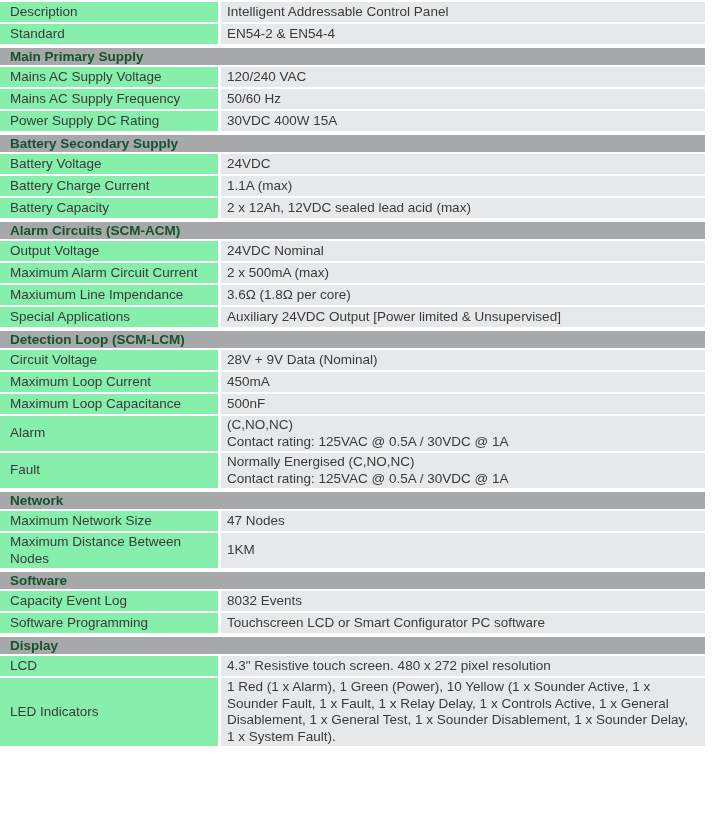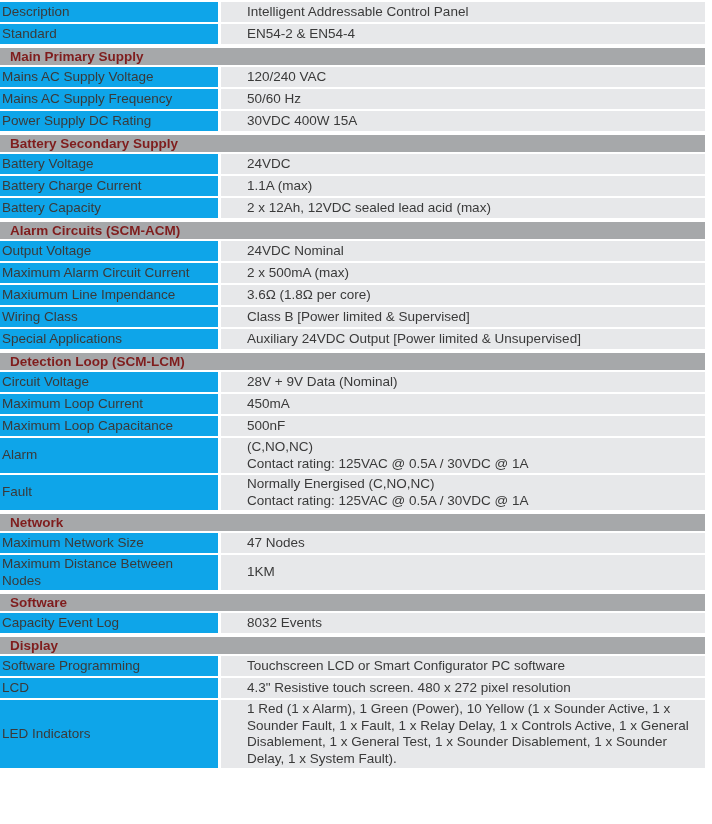--- a/index.html
+++ b/index.html
@@ -19,50 +19,50 @@
   }
   table.spec {
     width: 705px;
     border-collapse: separate;
     border-spacing: 0;
     table-layout: fixed;
     font-size: 13.5px;
   }
   col.c-label { width: 218px; }
   td.label-cell {
-    background: #0ea5e9;
+    background: #86efac;
     vertical-align: middle;
-    padding: 1px 8px 1px 2px;
+    padding: 1px 8px 1px 10px;
     line-height: 16.5px;
     height: 18px;
     border-bottom: 2px solid #ffffff;
     word-wrap: break-word;
   }
   td.value-cell {
     background: #e7e8ea;
     vertical-align: middle;
     padding: 1px 8px 1px 6px;
     line-height: 16.5px;
     height: 18px;
     border-left: 3px solid #ffffff;
     border-bottom: 2px solid #ffffff;
     word-wrap: break-word;
   }
   td.section-header {
     background: #a6a8aa;
-    color: #7f1d1d;
+    color: #14532d;
     font-weight: bold;
     font-size: 13.5px;
     height: 17px;
     line-height: 17px;
     padding: 0 6px 0 10px;
     border-top: 2px solid #ffffff;
     border-bottom: 2px solid #ffffff;
   }
-  .value-line { min-height: 16.5px; margin-left: 20px; }
+  .value-line { min-height: 16.5px; }
 </style>
 </head>
 <body>
 
 <div class="page">
   <table class="spec">
     <colgroup>
       <col class="c-label">
       <col class="c-value">
     </colgroup>
@@ -136,26 +136,20 @@
             <div class="value-line">2 x 500mA (max)</div>
           </td>
         </tr>
         <tr>
           <td class="label-cell">Maxiumum Line Impendance</td>
           <td class="value-cell">
             <div class="value-line">3.6Ω (1.8Ω per core)</div>
           </td>
         </tr>
         <tr>
-          <td class="label-cell">Wiring Class</td>
-          <td class="value-cell">
-            <div class="value-line">Class B [Power limited &amp; Supervised]</div>
-          </td>
-        </tr>
-        <tr>
           <td class="label-cell">Special Applications</td>
           <td class="value-cell">
             <div class="value-line">Auxiliary 24VDC Output [Power limited &amp; Unsupervised]</div>
           </td>
         </tr>
         <tr>
           <td class="section-header" colspan="2">Detection Loop (SCM-LCM)</td>
         </tr>
         <tr>
           <td class="label-cell">Circuit Voltage</td>
@@ -207,27 +201,27 @@
         <tr>
           <td class="section-header" colspan="2">Software</td>
         </tr>
         <tr>
           <td class="label-cell">Capacity Event Log</td>
           <td class="value-cell">
             <div class="value-line">8032 Events</div>
           </td>
         </tr>
         <tr>
+          <td class="label-cell">Software Programming</td>
+          <td class="value-cell">
+            <div class="value-line">Touchscreen LCD or Smart Configurator PC software</div>
+          </td>
+        </tr>
+        <tr>
           <td class="section-header" colspan="2">Display</td>
-        </tr>
-        <tr>
-          <td class="label-cell">Software Programming</td>
-          <td class="value-cell">
-            <div class="value-line">Touchscreen LCD or Smart Configurator PC software</div>
-          </td>
         </tr>
         <tr>
           <td class="label-cell">LCD</td>
           <td class="value-cell">
             <div class="value-line">4.3" Resistive touch screen. 480 x 272 pixel resolution</div>
           </td>
         </tr>
         <tr>
           <td class="label-cell">LED Indicators</td>
           <td class="value-cell">

